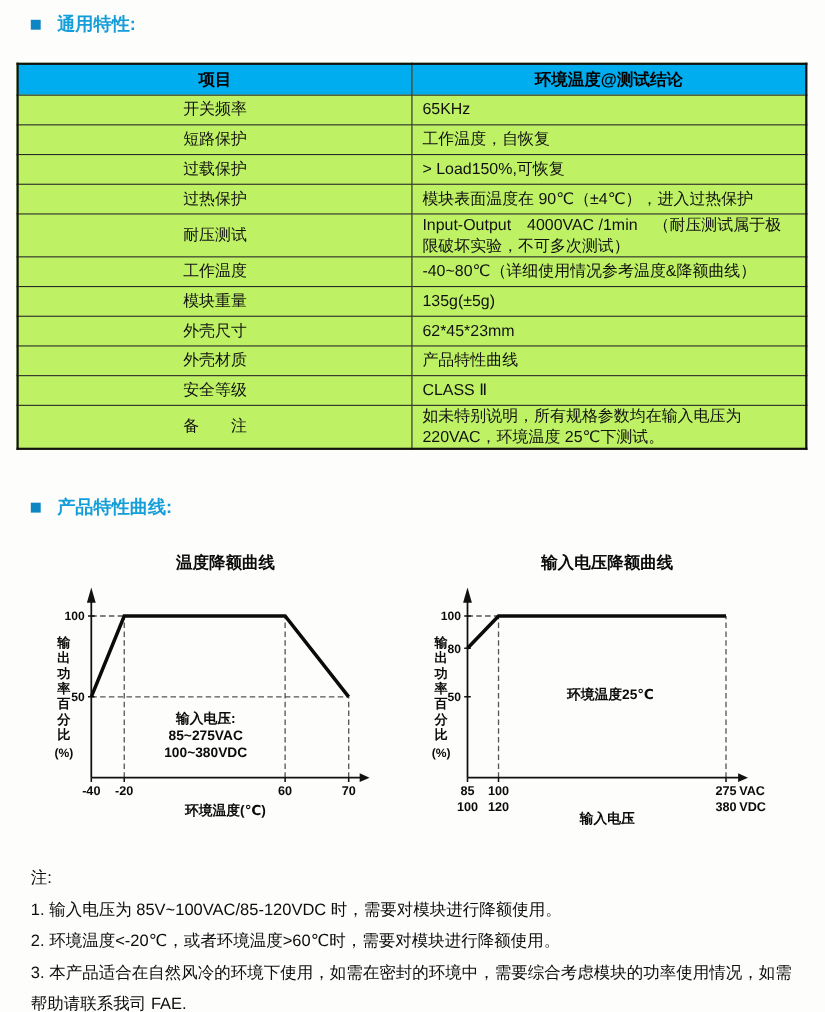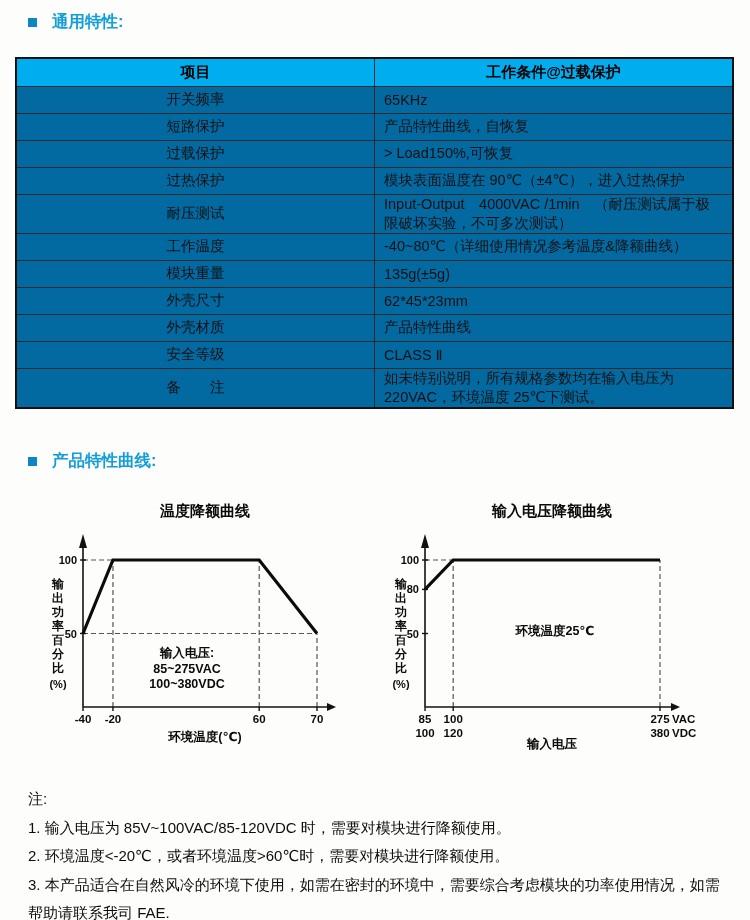--- a/index.html
+++ b/index.html
@@ -19,21 +19,21 @@
   .section-heading .bullet {
     width:9px; height:9px; background:#0d86c3; display:inline-block;
     margin-right:15px; margin-top:1px;
   }
   #heading-general { top:11px; }
   #heading-curves  { top:450px; }
 
   table.spec {
     position:absolute; left:15px; top:57px; width:719px;
     border-collapse:collapse; table-layout:fixed;
-    background:#0369a1;
+    background:#bef264;
   }
   table.spec th, table.spec td {
     border:1px solid #2a2a2a;
     font-size:14.5px;
     padding:0 9px;
     vertical-align:middle;
   }
   table.spec { border:2px solid #111; }
   table.spec th {
     background:#00AEEF; color:#000; font-size:15px; font-weight:bold;
@@ -55,31 +55,31 @@
 
 <div id="heading-general" class="section-heading">
   <span class="bullet"></span>
   <span>通用特性:</span>
 </div>
 
 <table class="spec">
   <thead>
     <tr>
       <th>项目</th>
-      <th>工作条件@过载保护</th>
+      <th>环境温度@测试结论</th>
     </tr>
   </thead>
   <tbody>
       <tr>
         <td>开关频率</td>
         <td>65KHz</td>
       </tr>
       <tr>
         <td>短路保护</td>
-        <td>产品特性曲线，自恢复</td>
+        <td>工作温度，自恢复</td>
       </tr>
       <tr>
         <td>过载保护</td>
         <td>&gt; Load150%,可恢复</td>
       </tr>
       <tr>
         <td>过热保护</td>
         <td>模块表面温度在 90℃（±4℃），进入过热保护</td>
       </tr>
       <tr>

